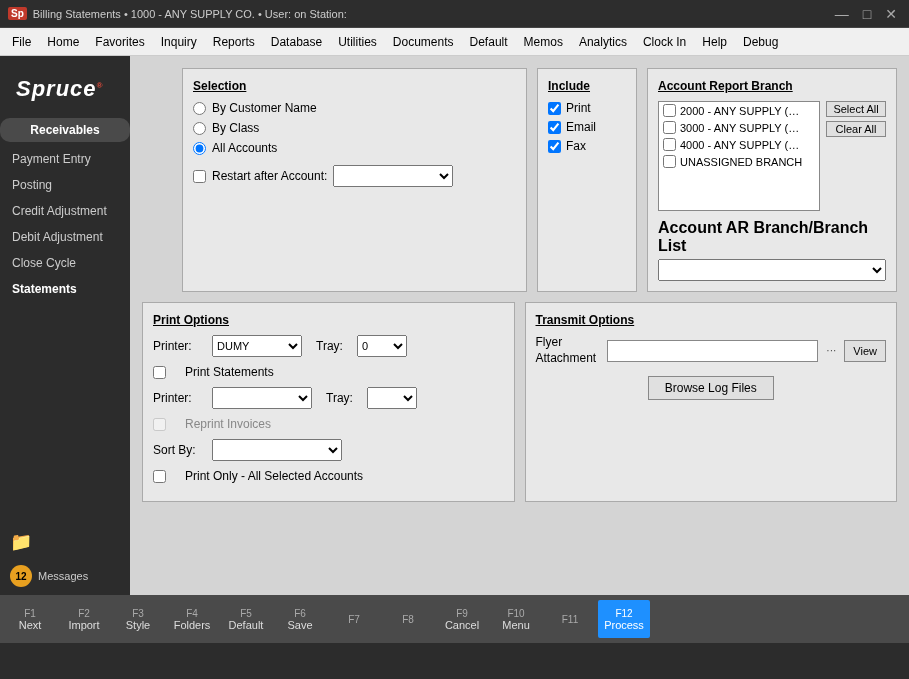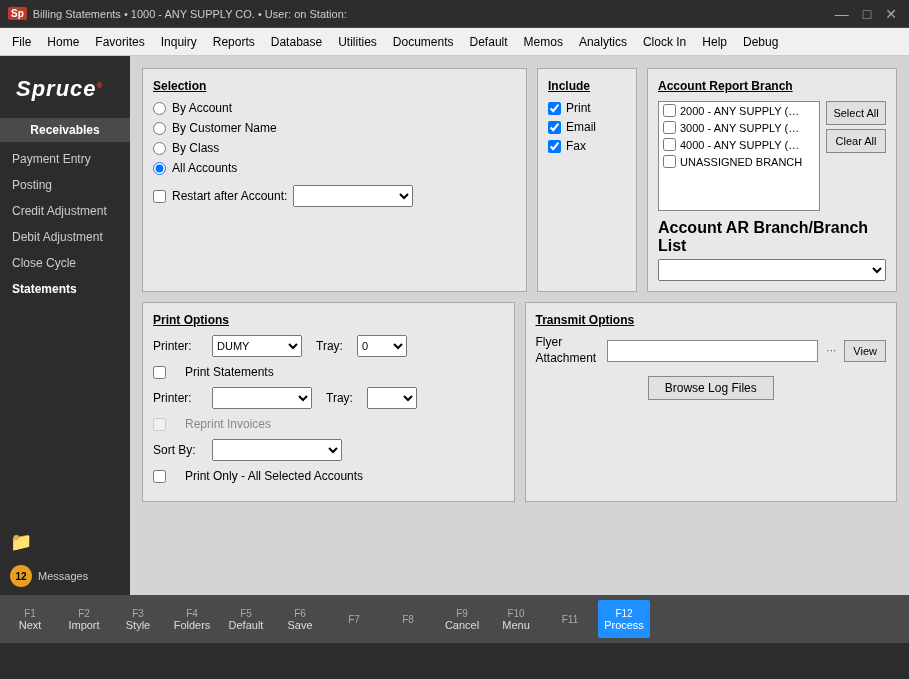--- a/index.html
+++ b/index.html
@@ -76,20 +76,21 @@
       vertical-align: super;
     }
     .sidebar-section {
       background: #4a4a4a;
       color: #fff;
       text-align: center;
       padding: 5px 0;
       font-size: 12px;
       font-weight: bold;
       margin-bottom: 4px;
+      border-radius: 10px;
     }
     .sidebar-nav-item {
       padding: 6px 12px;
       color: #ccc;
       cursor: pointer;
       font-size: 12px;
     }
     .sidebar-nav-item.active {
       color: white;
       font-weight: bold;
@@ -143,20 +144,21 @@
     .panel-title {
       font-size: 12px;
       font-weight: bold;
       text-decoration: underline;
       margin-bottom: 8px;
     }
 
     
     .selection-panel {
       flex: 1;
+      margin-left: 40px;
     }
     .radio-group {
       display: flex;
       flex-direction: column;
       gap: 6px;
       margin-bottom: 10px;
     }
     .radio-item {
       display: flex;
       align-items: center;
@@ -212,21 +214,21 @@
       padding: 2px 4px;
       cursor: pointer;
     }
     .branch-buttons {
       display: flex;
       flex-direction: column;
       gap: 4px;
     }
     .branch-buttons button {
       width: 60px;
-      height: 24px;
+      height: 16px;
       font-size: 11px;
       cursor: pointer;
       background: #e0e0e0;
       border: 1px solid #888;
     }
     .ar-branch-row {
       margin-top: 8px;
     }
     .ar-branch-label {
       font-size: 16px;
@@ -406,24 +408,20 @@
     </div>
   </div>
 
   <div class="content-area">
 
     <div class="top-row">
 
       <div class="panel selection-panel">
         <div class="panel-title">Selection</div>
         <div class="radio-group">
-          <label class="radio-item">
-            <input type="radio" name="selection" value="by_account" style="">
-            <span>By Account</span>
-          </label>
           <label class="radio-item">
             <input type="radio" name="selection" value="by_customer" style="">
             <span>By Customer Name</span>
           </label>
           <label class="radio-item">
             <input type="radio" name="selection" value="by_class" style="">
             <span>By Class</span>
           </label>
           <label class="radio-item">
             <input type="radio" name="selection" value="all_accounts" checked="" style="">

